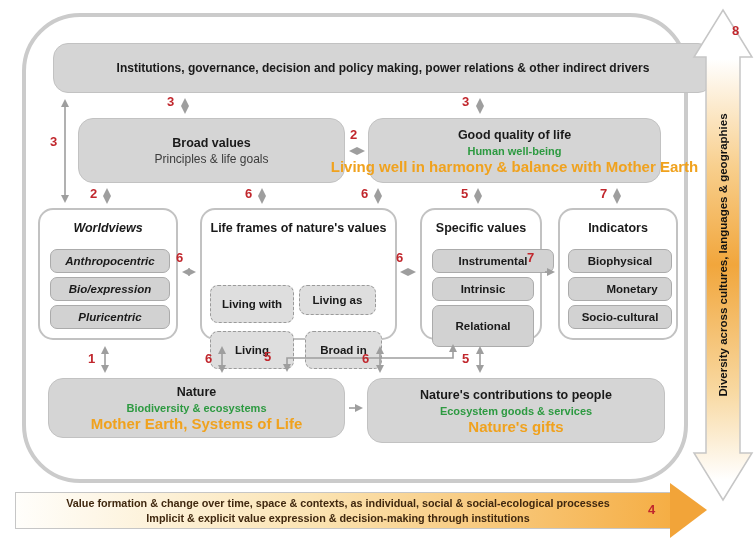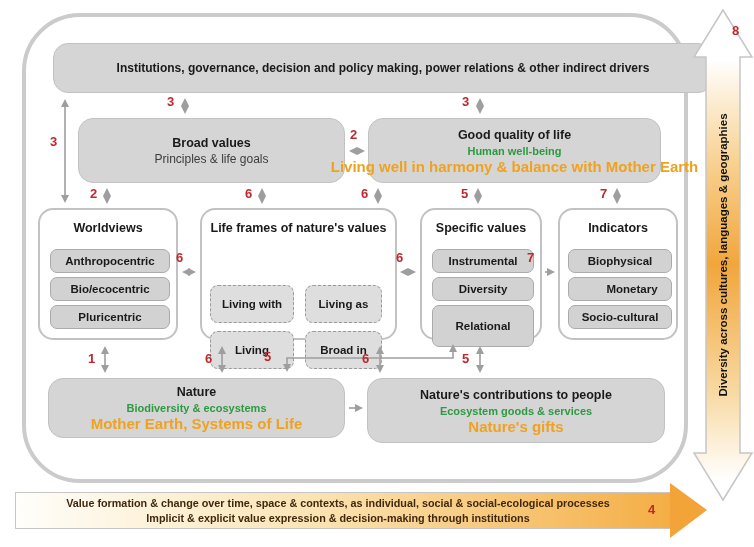--- a/index.html
+++ b/index.html
@@ -57,39 +57,39 @@
     <div class="box-title">Broad values</div>
     <div class="box-sub">Principles &amp; life goals</div>
   </div>
 
   <div class="box-gray" style="left:368px; top:118px; width:293px; height:65px;">
     <div class="box-title">Good quality of life</div>
     <div class="green">Human well-being</div>
     <div class="orange">Living well in harmony &amp; balance with Mother Earth</div>
   </div>
 
-  <div class="panel" style="left:38px; top:208px; width:140px; height:132px;">
+  <div class="panel" style="left:38px; top:208px; width:140px; height:132px;font-style:italic;">
     <div class="panel-title">Worldviews</div>
     <div class="chip" style="left:10px; top:39px; width:120px; height:24px;">Anthropocentric</div>
-    <div class="chip" style="left:10px; top:67px; width:120px; height:24px;">Bio/ecocentric</div>
+    <div class="chip" style="left:10px; top:67px; width:120px; height:24px;">Bio/expression</div>
     <div class="chip" style="left:10px; top:95px; width:120px; height:24px;">Pluricentric</div>
   </div>
 
   <div class="panel" style="left:200px; top:208px; width:197px; height:132px;">
     <div class="panel-title">Life frames of nature's values</div>
     <div class="chip dashed" style="left:8px;  top:40px; width:84px; height:38px;">Living with</div>
-    <div class="chip dashed" style="left:103px; top:40px; width:77px; height:38px;">Living as</div>
+    <div class="chip dashed" style="left:97px; top:40px; width:77px; height:30px;">Living as</div>
     <div class="chip dashed" style="left:8px;  top:86px; width:84px; height:38px;">Living</div>
     <div class="chip dashed" style="left:103px; top:86px; width:77px; height:38px;">Broad in</div>
   </div>
 
   <div class="panel" style="left:420px; top:208px; width:122px; height:132px;">
     <div class="panel-title">Specific values</div>
-    <div class="chip" style="left:10px; top:39px; width:102px; height:24px;">Instrumental</div>
-    <div class="chip" style="left:10px; top:67px; width:102px; height:24px;">Diversity</div>
+    <div class="chip" style="left:10px; top:39px; width:122px; height:24px;">Instrumental</div>
+    <div class="chip" style="left:10px; top:67px; width:102px; height:24px;">Intrinsic</div>
     <div class="chip" style="left:10px; top:95px; width:102px; height:42px;">Relational</div>
   </div>
 
   <div class="panel" style="left:558px; top:208px; width:120px; height:132px;">
     <div class="panel-title">Indicators</div>
     <div class="chip" style="left:8px; top:39px; width:104px; height:24px;">Biophysical</div>
     <div class="chip" style="left:8px; top:67px; width:104px; height:24px;padding-left:24px;">Monetary</div>
     <div class="chip" style="left:8px; top:95px; width:104px; height:24px;">Socio-cultural</div>
   </div>
 

